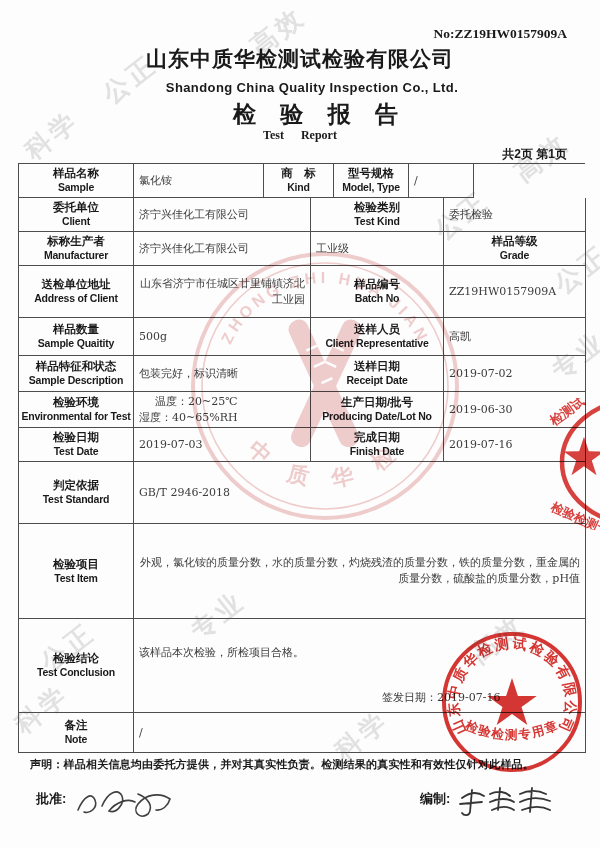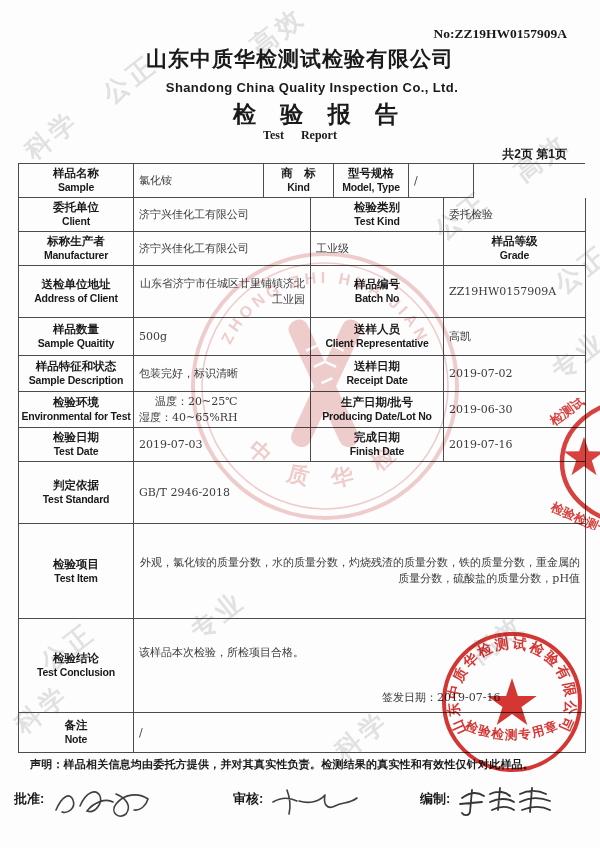--- a/index.html
+++ b/index.html
@@ -230,30 +230,24 @@
       <div class="cell lab">
         <span class="cn">备注</span>
         <span class="en">Note</span>
       </div>
       <div class="cell val">/</div>
     </div>
   </div>
 
   <div class="declaration">声明：样品相关信息均由委托方提供，并对其真实性负责。检测结果的真实性和有效性仅针对此样品。</div>
 
-  <div class="sig-group" style="left:14px;">
+  <div class="sig-group" style="left:36px;">
     <span class="sig-label">批准:</span>
     <svg class="sig-svg" width="105" height="38" viewBox="0 0 105 38">
       <path d="M6,26 C12,12 20,8 23,16 C26,24 18,30 12,28 M30,22 C36,8 46,4 50,12 C53,20 44,30 37,27 C44,18 56,14 63,18 M66,10 C76,14 82,22 76,30 C68,36 60,28 66,20 C74,10 88,8 98,15 C96,22 90,27 84,26" fill="none" stroke="#1f1f1f" stroke-width="1.6" stroke-linecap="round" opacity=".85"></path>
-    </svg>
-  </div>
-  <div class="sig-group" style="left:233px;">
-    <span class="sig-label">审核:</span>
-    <svg class="sig-svg" width="95" height="36" viewBox="0 0 95 36">
-      <path d="M4,18 C14,12 22,14 28,17 M18,6 C21,14 22,22 20,30 M30,17 C40,20 50,18 56,11 M56,11 C54,20 58,26 66,22 C74,18 80,20 88,14" fill="none" stroke="#1f1f1f" stroke-width="1.6" stroke-linecap="round" opacity=".85"></path>
     </svg>
   </div>
   <div class="sig-group" style="left:420px;">
     <span class="sig-label">编制:</span>
     <svg class="sig-svg" width="100" height="36" viewBox="0 0 100 36">
       <path d="M6,14 C14,8 22,8 28,12 M16,6 L14,28 C13,32 8,32 6,29 M4,20 L26,18 M34,10 C42,6 50,8 54,12 M44,4 L42,26 M34,18 C42,14 52,14 58,18 M36,26 C44,22 52,22 58,26 M64,10 C72,6 82,6 90,10 M76,4 L74,28 M64,18 C74,13 84,13 94,17 M66,26 C76,22 86,22 94,26" fill="none" stroke="#1f1f1f" stroke-width="1.8" stroke-linecap="round" opacity=".9"></path>
     </svg>
   </div>
 
   <svg class="seal-wm" width="280" height="280" viewBox="0 0 280 280">

